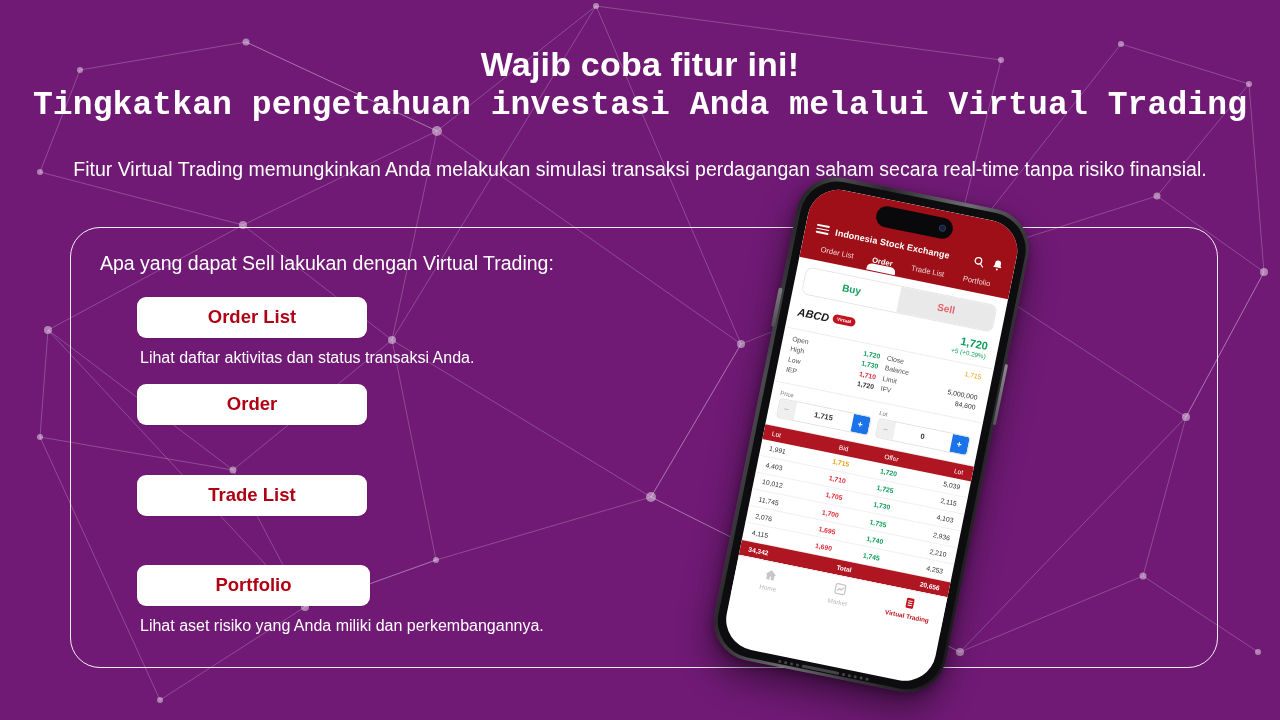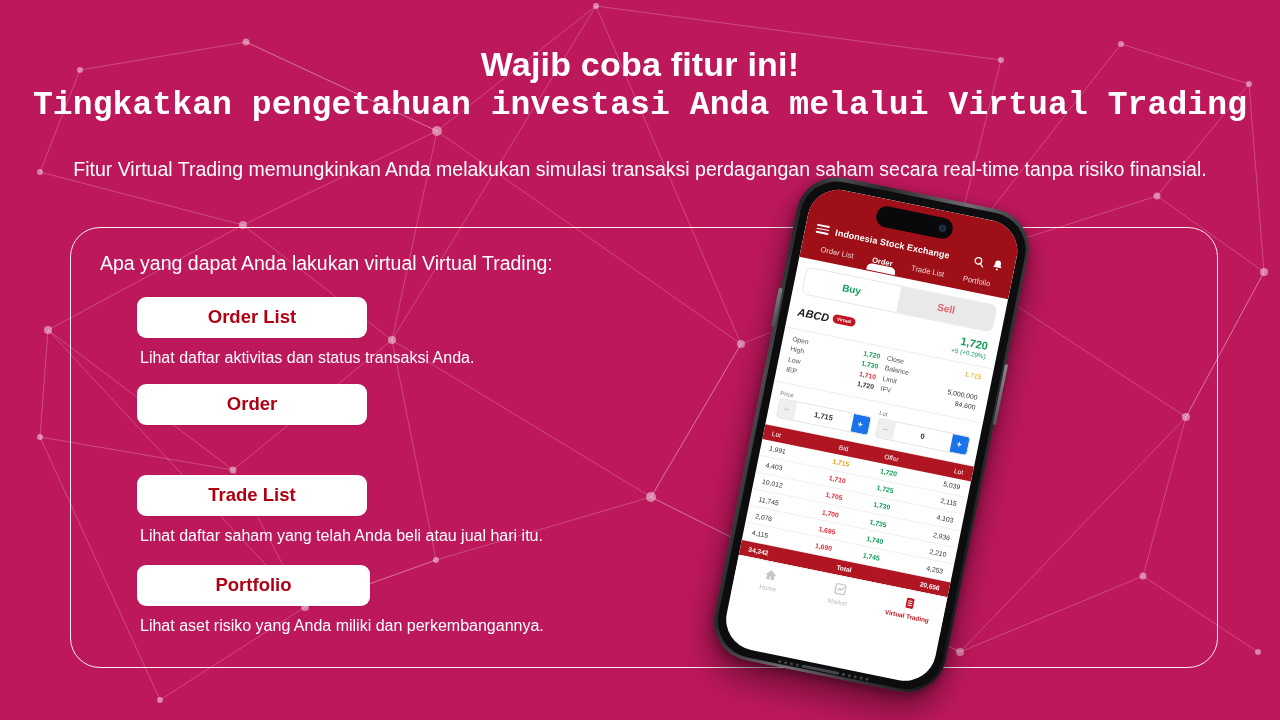--- a/index.html
+++ b/index.html
@@ -4,21 +4,21 @@
 <style>
   * { box-sizing: border-box; margin: 0; padding: 0; }
   html, body {
     width: 1280px; height: 720px;
     overflow: hidden;
     font-family: "Liberation Sans", sans-serif;
   }
   #stage {
     position: relative;
     width: 1280px; height: 720px;
-    background: #be185d;
+    background: #701a75;
     overflow: hidden;
   }
   
   #netbg {
     position: absolute; inset: 0;
     width: 1280px; height: 720px;
     pointer-events: none;
   }
 
   
@@ -334,32 +334,31 @@
     </g>
   </svg>
 
   <div class="head-wrap">
     <div class="h-line1">Wajib coba fitur ini!</div>
     <div class="h-line2">Tingkatkan pengetahuan investasi Anda melalui Virtual Trading</div>
   </div>
   <div class="subhead">Fitur Virtual Trading memungkinkan Anda melakukan simulasi transaksi perdagangan saham secara real-time tanpa risiko finansial.</div>
 
   <div class="panel"></div>
-  <div class="panel-lead">Apa yang dapat Anda lakukan virtual Virtual Trading:</div>
+  <div class="panel-lead">Apa yang dapat Sell lakukan dengan Virtual Trading:</div>
 
   <div class="feature" id="f0">
     <div class="pill">Order List</div>
     <div class="desc">Lihat daftar aktivitas dan status transaksi Anda.</div>
   </div>
   <div class="feature" id="f1">
     <div class="pill">Order</div>
   </div>
   <div class="feature" id="f2">
     <div class="pill">Trade List</div>
-    <div class="desc">Lihat daftar saham yang telah Anda beli atau jual hari itu.</div>
   </div>
   <div class="feature" id="f3">
     <div class="pill">Portfolio</div>
     <div class="desc">Lihat aset risiko yang Anda miliki dan perkembangannya.</div>
   </div>
 
   <div id="phone-wrap">
     <div class="phone-body">
       <div class="vol-btn"></div>
       <div class="side-btn"></div>

